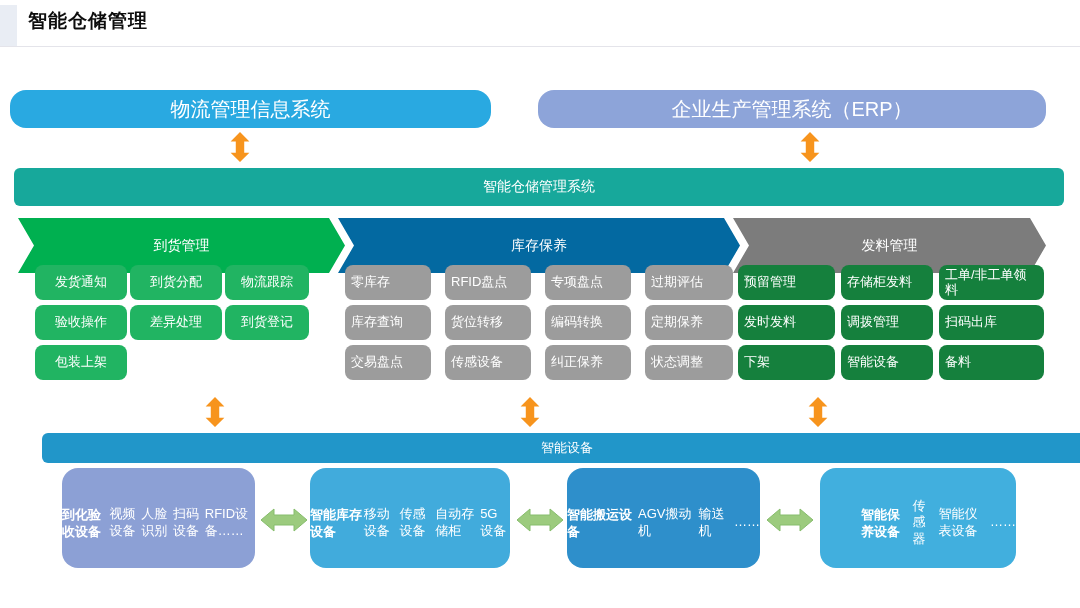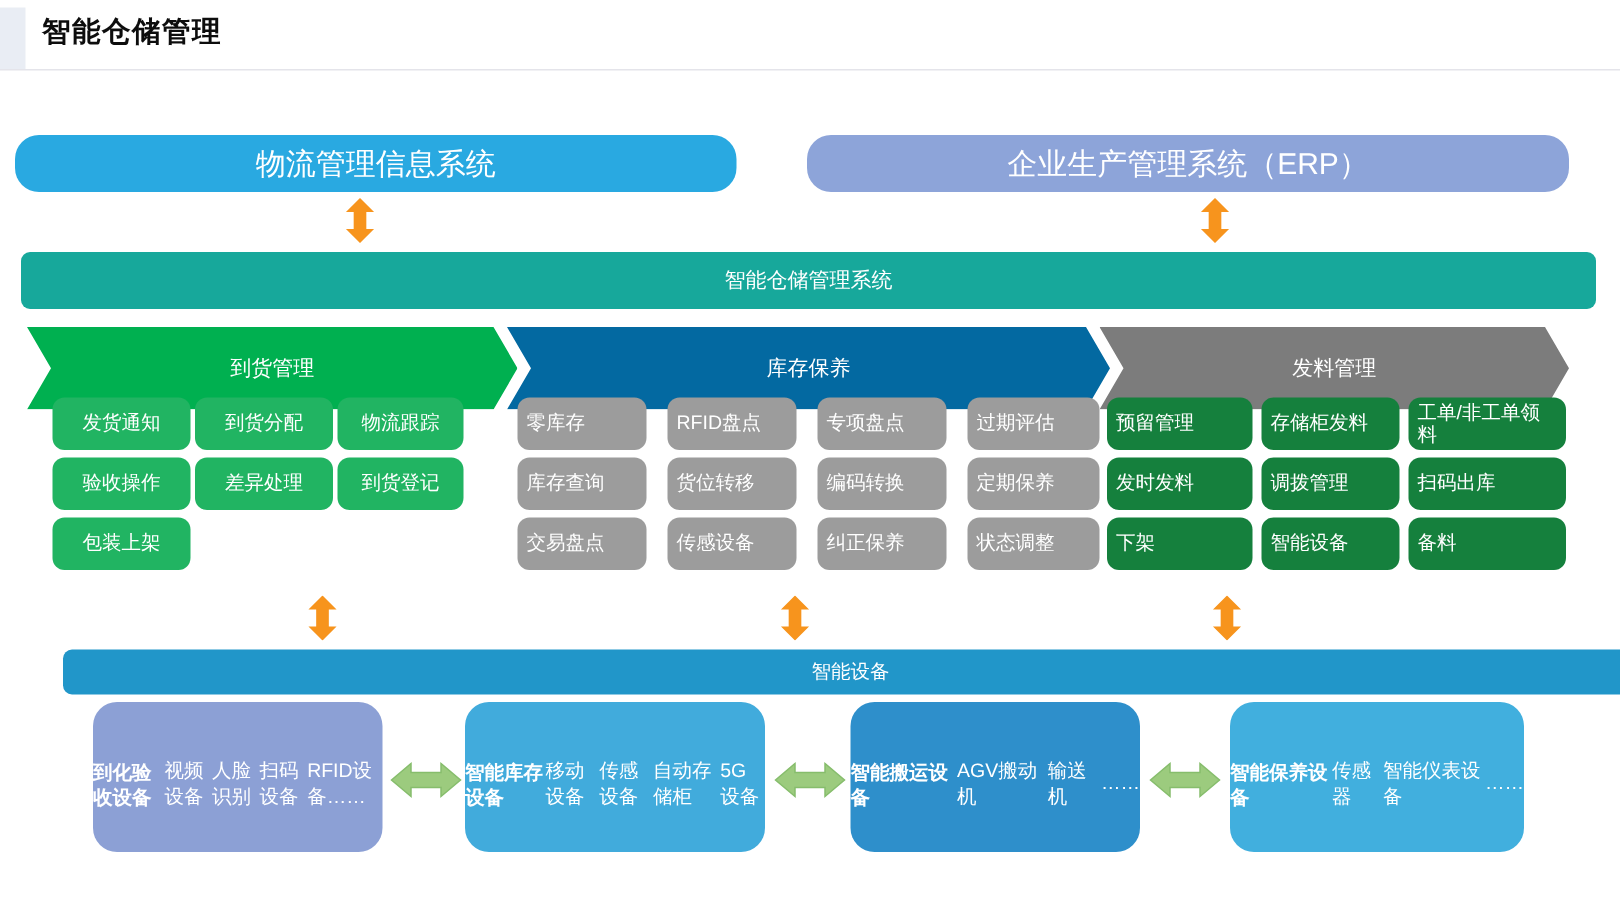--- a/index.html
+++ b/index.html
@@ -38,21 +38,21 @@
   .device-bar{position:absolute;left:14px;top:433px;width:1050px;height:30px;border-radius:6px;
     background:#2196c9;color:#fff;font-size:13px;display:flex;align-items:center;justify-content:center;margin-left:28px;}
 
   .dev-box{position:absolute;top:468px;height:100px;border-radius:16px;color:#fff;
     display:flex;align-items:center;padding-top:9px;box-sizing:border-box;}
   .dev-box .t{font-size:13px;font-weight:bold;line-height:17px;}
   .dev-box .l{font-size:13px;line-height:16.5px;}
   .box-1{left:62px;width:193px;background:#8ca0d5;}
   .box-2{left:310px;width:200px;background:#41abdc;}
   .box-3{left:567px;width:193px;background:#2e8fcb;}
-  .box-4{left:820px;width:196px;background:#41afde;}
+  .box-4{left:820px;width:196px;background:#41afde;padding-left:41px;}
 
   .v-arrow{position:absolute;width:20px;height:30px;}
   .h-arrow{position:absolute;width:48px;height:30px;top:505px;}
 </style>
 </head>
 <body>
 
 <div class="page">
 
   <div class="left-strip"></div>

